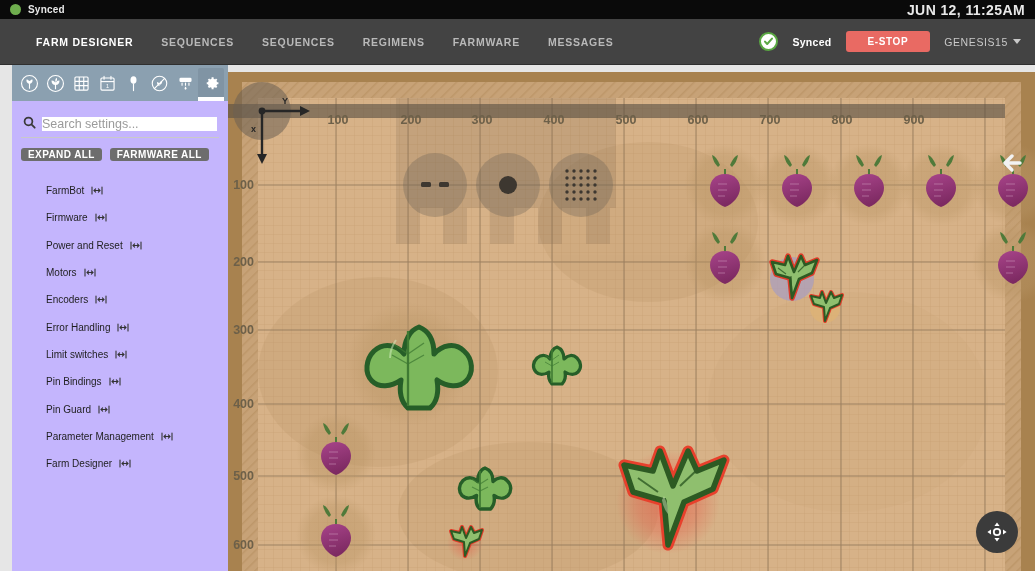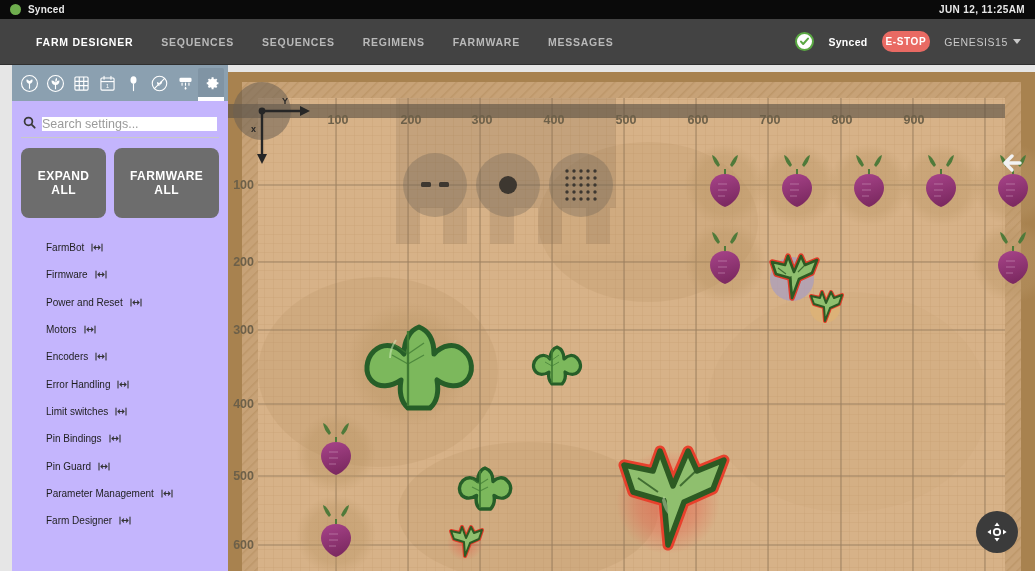--- a/index.html
+++ b/index.html
@@ -17,21 +17,21 @@
     background: #0a0a0a; color: #e8e8e8;
     display: flex; align-items: center; justify-content: space-between;
     padding: 0 10px;
   }
   .topbar-left { display: flex; align-items: center; gap: 7px; }
   .sync-dot {
     width: 11px; height: 11px; border-radius: 50%;
     background: #6fae4e; display: inline-block;
   }
   .topbar-label { font-size: 10px; font-weight: bold; letter-spacing: .2px; }
-  .topbar-time { font-size: 10px; font-weight: bold; letter-spacing: .4px; }
+  .topbar-time { font-size: 14px; font-weight: bold; letter-spacing: .4px; }
 
   
   .navbar {
     position: absolute; top: 19px; left: 0; width: 1035px; height: 46px;
     background: #434343;
     display: flex; align-items: center;
     border-bottom: 1px solid #2f2f2f;
   }
   .nav-items { display: flex; align-items: center; gap: 0; padding-left: 22px; }
   .nav-item {
@@ -46,21 +46,21 @@
   }
   .check-badge {
     width: 19px; height: 19px; border-radius: 50%;
     background: #fff; border: 2px solid #5aa843;
     display: flex; align-items: center; justify-content: center;
   }
   .check-badge svg { display: block; }
   .nav-sync { color: #fff; font-size: 10.5px; font-weight: bold; letter-spacing: .3px; }
   .estop {
     background: #e96a63; color: #fff; font-size: 10px; font-weight: bold;
-    letter-spacing: .6px; padding: 5px 4px; border-radius: 10px;
+    letter-spacing: .6px; padding: 5px 22px; border-radius: 3px;
     border: none; cursor: pointer;
   }
   .device-menu {
     color: #c9c9c9; font-size: 10.5px; font-weight: normal;
     letter-spacing: .6px; cursor: pointer; display: flex;
     align-items: center; gap: 5px;
   }
   .caret-down {
     width: 0; height: 0; border-left: 4px solid transparent;
     border-right: 4px solid transparent; border-top: 5px solid #c9c9c9;
@@ -95,23 +95,23 @@
   }
   .search-input {
     border: none; outline: none; font-size: 12.5px;
     color: #8d8d8d; width: 100%;
     font-family: "Liberation Sans", sans-serif;
   }
   .search-input::placeholder { color: #9b9b9b; }
 
   .btn-row { display: flex; gap: 8px; padding: 10px 9px 0 9px; }
   .mini-btn {
-    background: #6d6d6d; color: #fff; border: none; border-radius: 8px;
-    font-size: 12px; font-weight: bold; letter-spacing: .4px;
-    padding: 21px 7px; cursor: pointer;
+    background: #6d6d6d; color: #fff; border: none; border-radius: 3px;
+    font-size: 10px; font-weight: bold; letter-spacing: .4px;
+    padding: 1px 7px; cursor: pointer;
     font-family: "Liberation Sans", sans-serif;
   }
 
   .settings-list { padding: 16px 0 0 0; }
   .setting-row {
     display: flex; align-items: center; gap: 7px;
     padding: 0 10px; height: 27.3px; cursor: pointer;
   }
   .setting-label { font-size: 10px; color: #1e1e1e; margin-left: 24px; }
   .expand-glyph {

